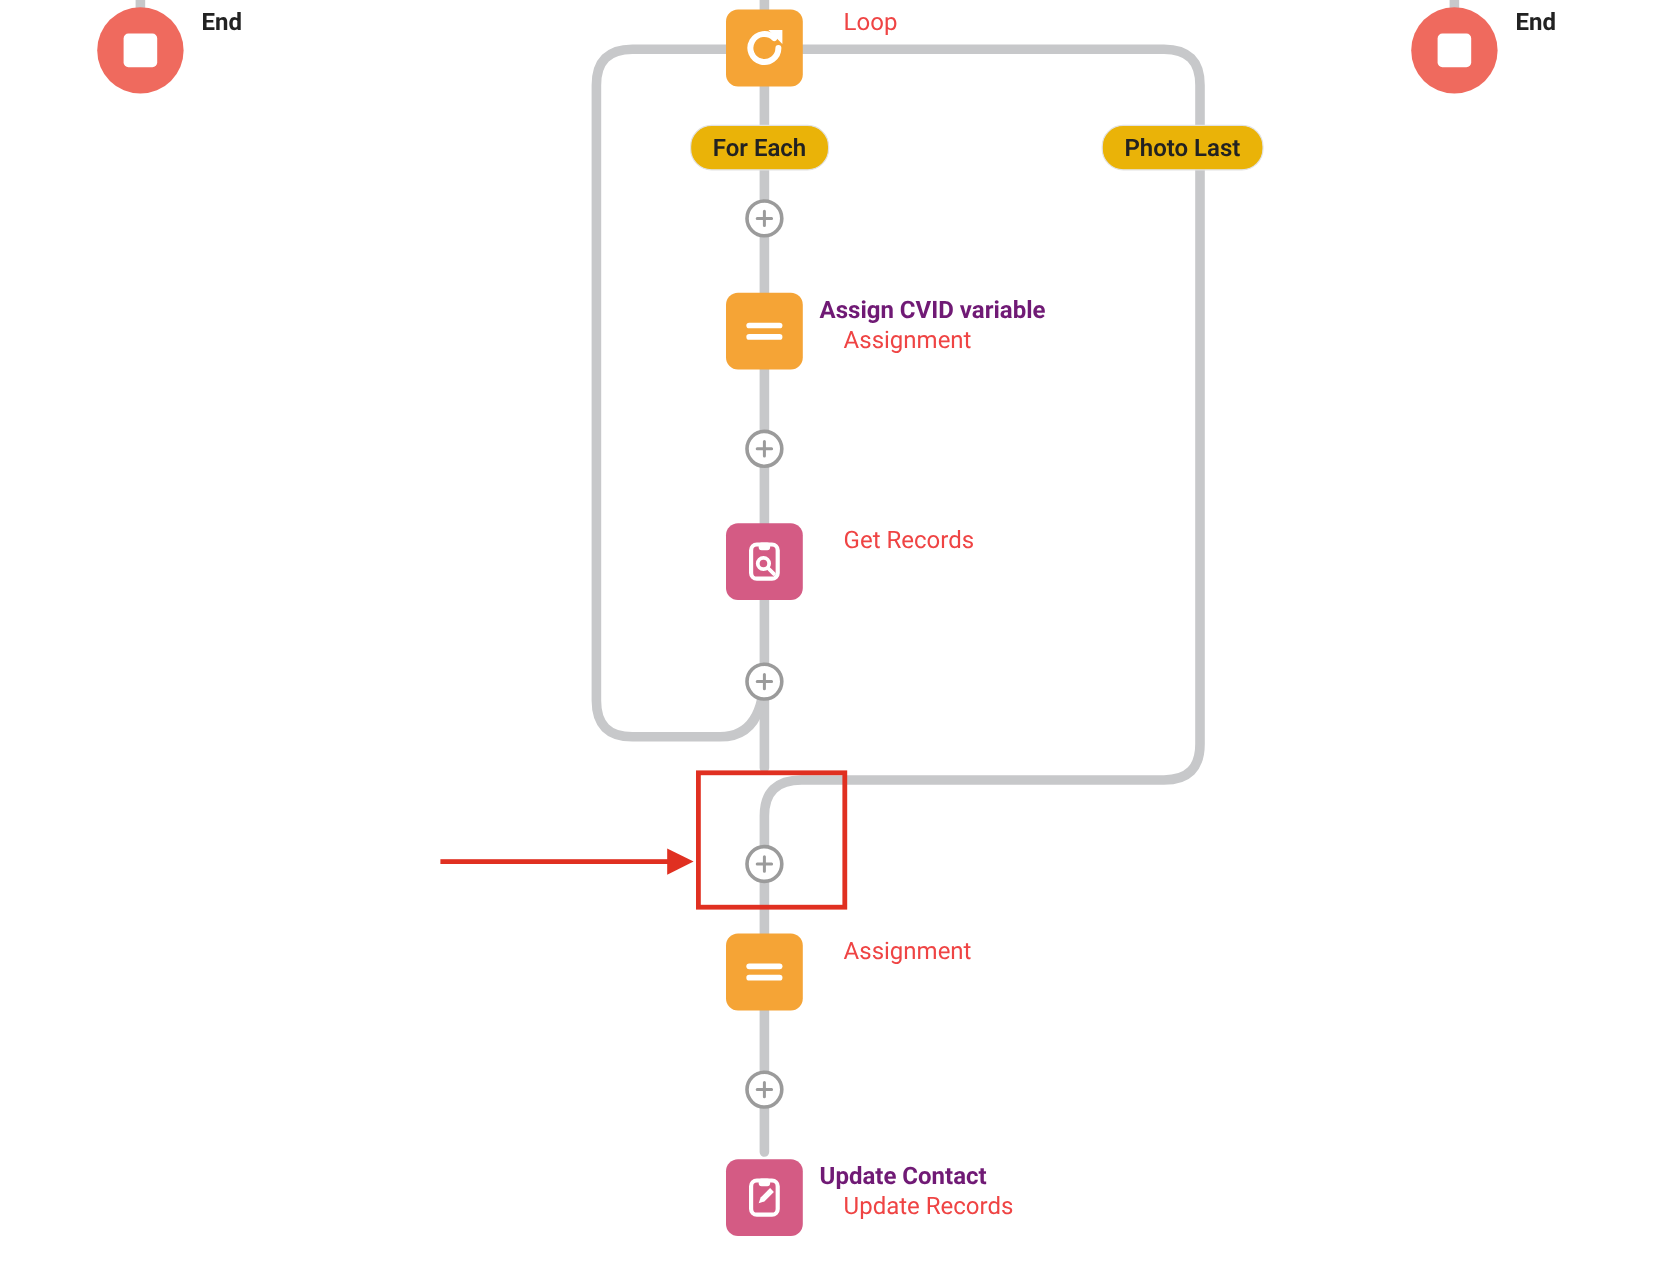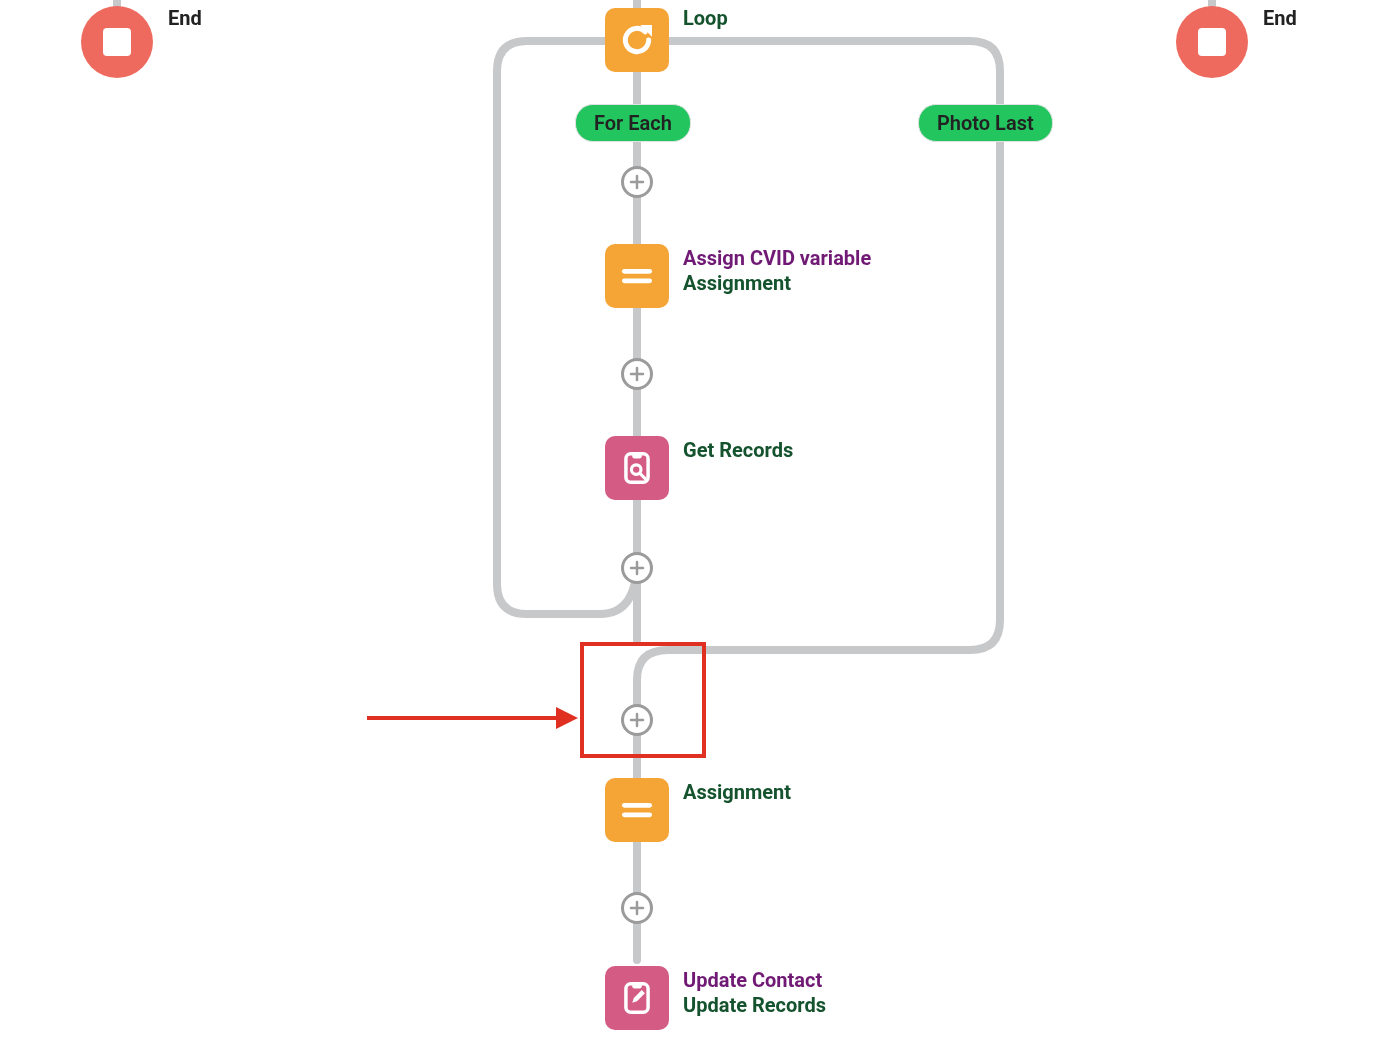--- a/index.html
+++ b/index.html
@@ -63,41 +63,42 @@
     top: 2px;
     font-size: 20px;
     color: #222;
   }
   .elem-label .title {
     font-weight: 700;
     color: #701a75;
     line-height: 1.25;
   }
   .elem-label .subtitle {
-    font-weight: 700;
-    color: #14532d;
+    font-weight: 400;
+    color: #ef4444;
+    margin-left: 20px;
   }
 
   
   .plus-circle {
     width: 32px;
     height: 32px;
     border-radius: 50%;
     border: 3px solid #9b9b9b;
     background: #fff;
     display: flex;
     align-items: center;
     justify-content: center;
     box-sizing: border-box;
   }
   .plus-circle svg { display: block; }
 
   
   .pill {
-    background: #22c55e;
+    background: #eab308;
     border: 1.5px solid #e2e2e2;
     border-radius: 18px;
     padding: 6px 18px;
     font-size: 20px;
     font-weight: 600;
     color: #222;
     white-space: nowrap;
   }
 
   

